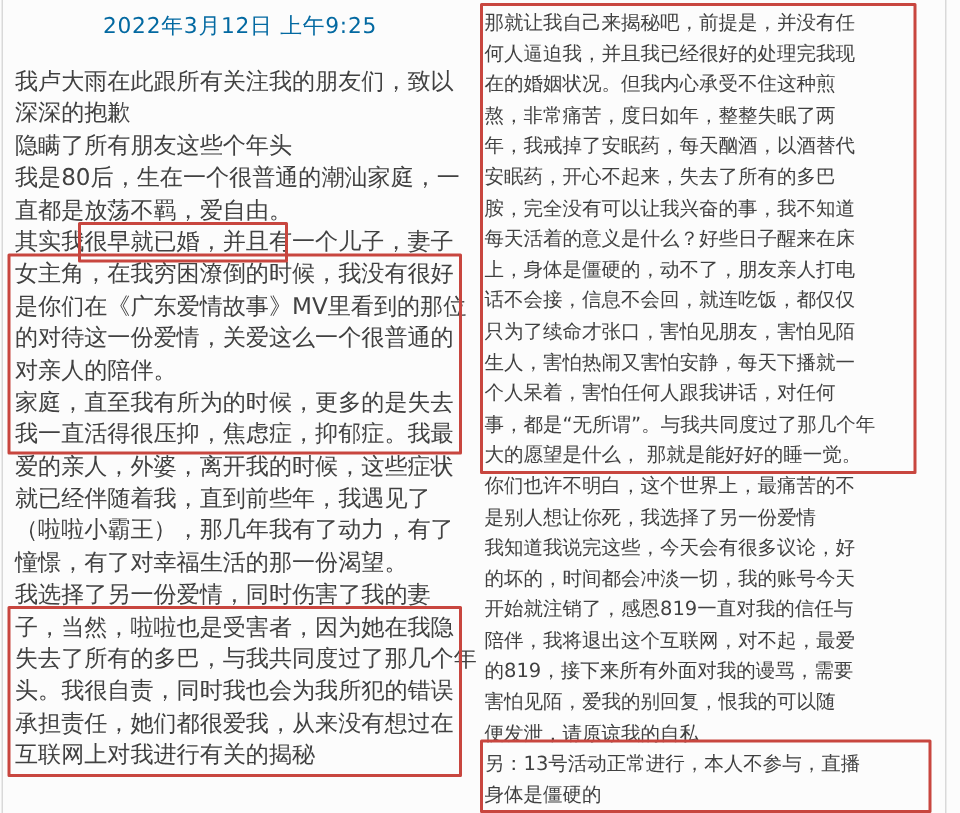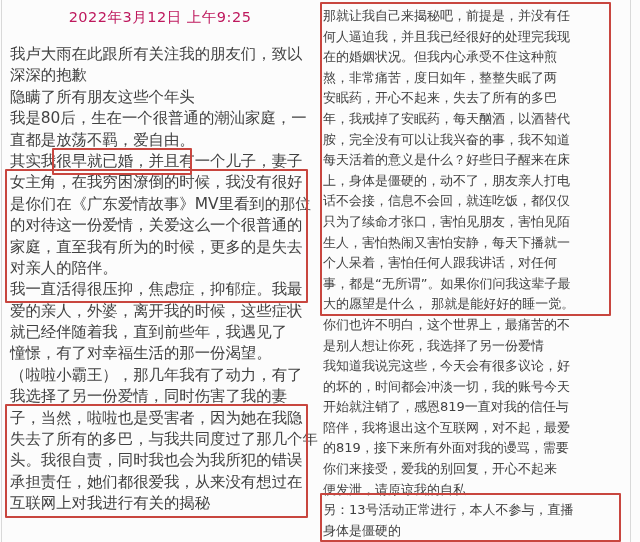--- a/index.html
+++ b/index.html
@@ -17,21 +17,21 @@
     color: #414141;
   }
   .timestamp {
     position: absolute;
     left: 10px;
     top: 8px;
     width: 300px;
     text-align: center;
     font-size: 14.5px;
     letter-spacing: 0.5px;
-    color: #be185d;
+    color: #0369a1;
     white-space: nowrap;
   }
   .col {
     position: absolute;
   }
   .col .line {
     white-space: pre;
     font-weight: 500;
     overflow: visible;
   }
@@ -89,59 +89,59 @@
   <div class="col col-left">
     <div class="line">我卢大雨在此跟所有关注我的朋友们，致以</div>
     <div class="line">深深的抱歉</div>
     <div class="line">隐瞒了所有朋友这些个年头</div>
     <div class="line">我是80后，生在一个很普通的潮汕家庭，一</div>
     <div class="line">直都是放荡不羁，爱自由。</div>
     <div class="line">其实我很早就已婚，并且有一个儿子，妻子</div>
     <div class="line">女主角，在我穷困潦倒的时候，我没有很好</div>
     <div class="line">是你们在《广东爱情故事》MV里看到的那位</div>
     <div class="line">的对待这一份爱情，关爱这么一个很普通的</div>
+    <div class="line">对亲人的陪伴。</div>
     <div class="line">家庭，直至我有所为的时候，更多的是失去</div>
-    <div class="line">对亲人的陪伴。</div>
     <div class="line">我一直活得很压抑，焦虑症，抑郁症。我最</div>
     <div class="line">爱的亲人，外婆，离开我的时候，这些症状</div>
     <div class="line">就已经伴随着我，直到前些年，我遇见了</div>
+    <div class="line">（啦啦小霸王），那几年我有了动力，有了</div>
     <div class="line">憧憬，有了对幸福生活的那一份渴望。</div>
-    <div class="line">（啦啦小霸王），那几年我有了动力，有了</div>
     <div class="line">我选择了另一份爱情，同时伤害了我的妻</div>
     <div class="line">子，当然，啦啦也是受害者，因为她在我隐</div>
     <div class="line">失去了所有的多巴，与我共同度过了那几个年</div>
     <div class="line">头。我很自责，同时我也会为我所犯的错误</div>
     <div class="line">承担责任，她们都很爱我，从来没有想过在</div>
     <div class="line">互联网上对我进行有关的揭秘</div>
   </div>
 
   <div class="col col-right">
     <div class="line">那就让我自己来揭秘吧，前提是，并没有任</div>
     <div class="line">何人逼迫我，并且我已经很好的处理完我现</div>
     <div class="line">在的婚姻状况。但我内心承受不住这种煎</div>
     <div class="line">熬，非常痛苦，度日如年，整整失眠了两</div>
+    <div class="line">年，我戒掉了安眠药，每天酗酒，以酒替代</div>
     <div class="line">安眠药，开心不起来，失去了所有的多巴</div>
-    <div class="line">年，我戒掉了安眠药，每天酗酒，以酒替代</div>
     <div class="line">胺，完全没有可以让我兴奋的事，我不知道</div>
     <div class="line">每天活着的意义是什么？好些日子醒来在床</div>
     <div class="line">上，身体是僵硬的，动不了，朋友亲人打电</div>
     <div class="line">话不会接，信息不会回，就连吃饭，都仅仅</div>
     <div class="line">只为了续命才张口，害怕见朋友，害怕见陌</div>
     <div class="line">生人，害怕热闹又害怕安静，每天下播就一</div>
     <div class="line">个人呆着，害怕任何人跟我讲话，对任何</div>
-    <div class="line">事，都是“无所谓”。如果你们问我这辈子最</div>
+    <div class="line">事，都是“无所谓”。与我共同度过了那几个年</div>
     <div class="line">大的愿望是什么， 那就是能好好的睡一觉。</div>
     <div class="line">你们也许不明白，这个世界上，最痛苦的不</div>
     <div class="line">是别人想让你死，我选择了另一份爱情</div>
     <div class="line">我知道我说完这些，今天会有很多议论，好</div>
     <div class="line">的坏的，时间都会冲淡一切，我的账号今天</div>
     <div class="line">开始就注销了，感恩819一直对我的信任与</div>
     <div class="line">陪伴，我将退出这个互联网，对不起，最爱</div>
     <div class="line">的819，接下来所有外面对我的谩骂，需要</div>
-    <div class="line">你们来接受，爱我的别回复，开心不起来</div>
+    <div class="line">害怕见陌，爱我的别回复，恨我的可以随</div>
     <div class="line">便发泄，请原谅我的自私</div>
     <div class="line">另：13号活动正常进行，本人不参与，直播</div>
     <div class="line">身体是僵硬的</div>
   </div>
 
   <div class="hl-box hl-a"></div>
   <div class="hl-box hl-b"></div>
   <div class="hl-box hl-c"></div>
   <div class="hl-box hl-d"></div>
   <div class="hl-box hl-e"></div>

